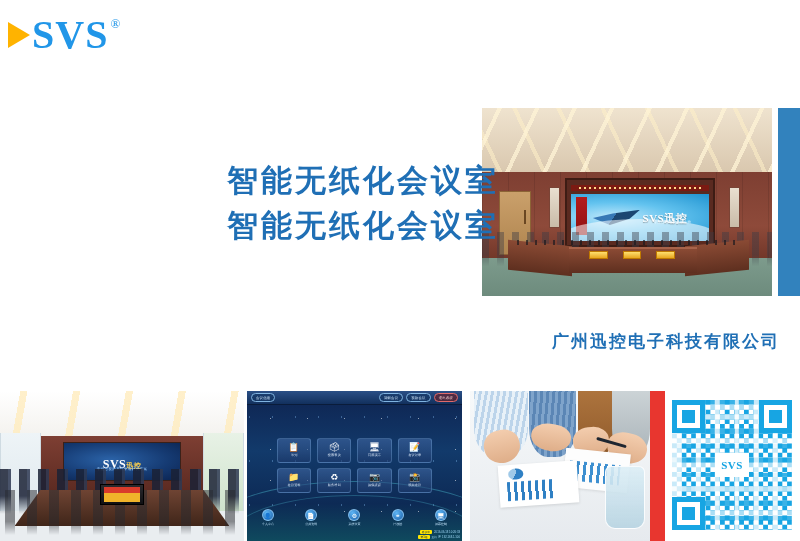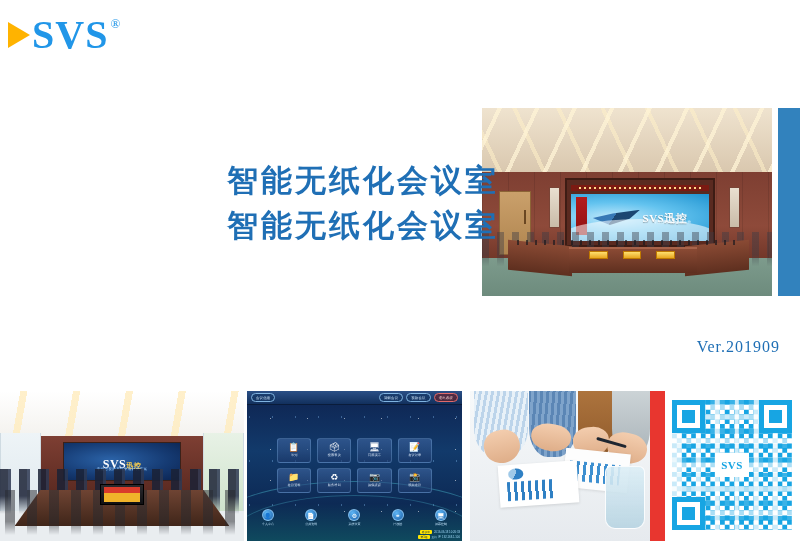--- a/index.html
+++ b/index.html
@@ -522,21 +522,21 @@
     <div class="hero-doc d2"></div>
     <div class="hero-doc d3"></div>
   </div>
 
   <div id="title-block">
     <div class="line">智能无纸化会议室</div>
     <div class="line">智能无纸化会议室</div>
   </div>
 
   <div id="company">
-    <div class="ver">Ver.201909</div>
+    <div class="cname">广州迅控电子科技有限公司</div>
   </div>
 
   <div class="strip" id="strip-room">
     <div class="rm-ceiling"></div>
     <div class="rm-sidewall l"></div>
     <div class="rm-sidewall r"></div>
     <div class="rm-backwall"></div>
     <div class="rm-screen">
       <div class="svs">SVS<em>迅控</em></div>
       <div class="sub">专业音视频系统集成解决方案</div>

